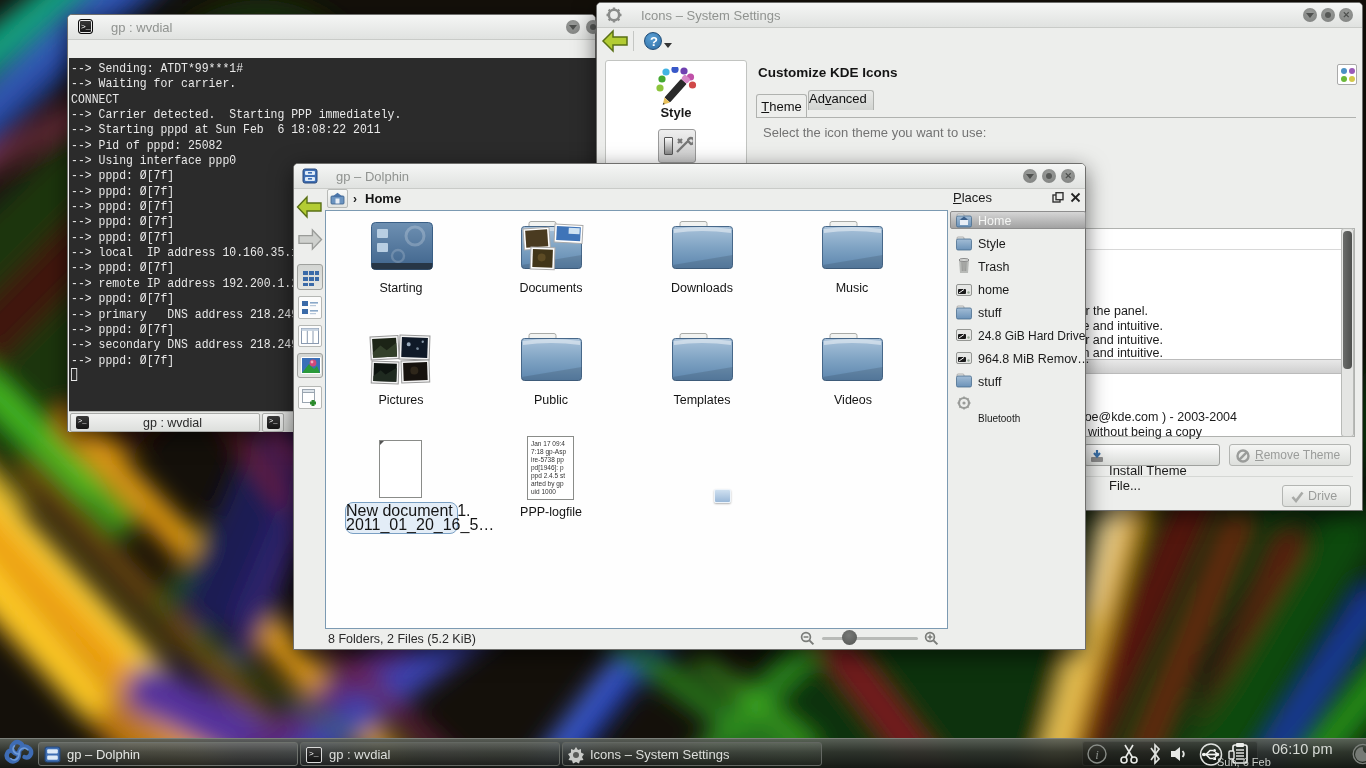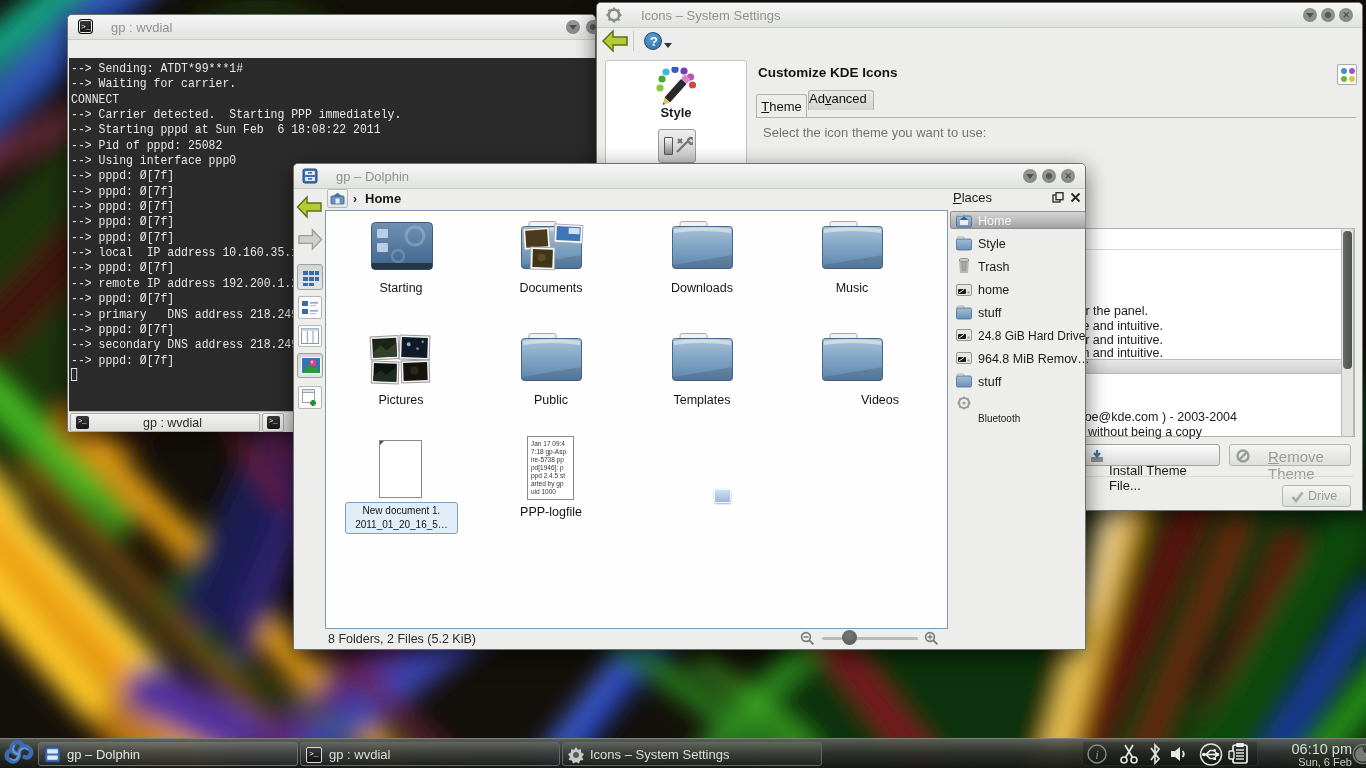--- a/index.html
+++ b/index.html
@@ -215,21 +215,21 @@
         <rect x="1" y="8" width="12" height="5" rx="1" fill="#8a8a8a"></rect>
         <path d="M7 1 L7 7 M4 4 L7 7.5 L10 4" stroke="#3a6ea5" stroke-width="2.2" fill="none"></path>
       </svg>
     <span class="abs" style="left:24px;top:18px;font-size:13px;color:#1a1a1a"><span style="text-decoration:underline">I</span>nstall Theme File...</span>
   </div>
   <div class="abs" style="left:632px;top:441px;width:122px;height:22px;background:linear-gradient(#f4f5f3,#dddfdc);border:1px solid #b3b5b2;border-radius:3px">
     <svg class="abs" style="left:6px;top:4px" width="14" height="14" viewBox="0 0 14 14">
         <circle cx="7" cy="7" r="5.5" fill="none" stroke="#9a9c9a" stroke-width="2.4"></circle>
         <line x1="3.2" y1="10.8" x2="10.8" y2="3.2" stroke="#9a9c9a" stroke-width="2.4"></line>
       </svg>
-    <span class="abs" style="left:38px;top:3px;font-size:15px;color:#9a9c9a"><span style="text-decoration:underline">R</span>emove Theme</span>
+    <span class="abs" style="left:25px;top:3px;font-size:12px;color:#9a9c9a"><span style="text-decoration:underline">R</span>emove Theme</span>
   </div>
   <div class="abs" style="left:8px;top:473px;width:748px;height:1px;background:#d5d7d4"></div>
   <div class="abs" style="left:685px;top:482px;width:69px;height:22px;background:linear-gradient(#f4f5f3,#dddfdc);border:1px solid #b3b5b2;border-radius:3px">
     <svg class="abs" style="left:8px;top:5px" width="13" height="12" viewBox="0 0 13 12">
         <path d="M1.5 6 L5 10 L11.5 1.5" stroke="#a8aaa7" stroke-width="2.6" fill="none"></path>
       </svg>
     <span class="abs" style="left:25px;top:3px;font-size:12.5px;color:#9a9c9a">Drive</span>
   </div>
 </div>
 
@@ -422,22 +422,22 @@
       </g>
   </svg>
   <div class="abs" style="left:31px;top:46px;width:623px;height:419px;font-size:12.5px;color:#141414;text-align:center">
     <div class="abs" style="left:20px;top:71px;width:112px">Starting</div>
     <div class="abs" style="left:170px;top:71px;width:112px">Documents</div>
     <div class="abs" style="left:321px;top:71px;width:112px">Downloads</div>
     <div class="abs" style="left:471px;top:71px;width:112px">Music</div>
     <div class="abs" style="left:20px;top:183px;width:112px">Pictures</div>
     <div class="abs" style="left:170px;top:183px;width:112px">Public</div>
     <div class="abs" style="left:321px;top:183px;width:112px">Templates</div>
-    <div class="abs" style="left:499px;top:183px;width:112px">Videos</div>
-    <div class="abs" style="left:20px;top:292px;width:113px;background:rgba(200,220,240,.5);border:1px solid #7aa0c4;border-radius:3px;padding:1px 0;font-size:10px;line-height:14px;white-space:nowrap">New document 1.<br>2011_01_20_16_5…</div>
+    <div class="abs" style="left:472px;top:183px;width:112px">Videos</div>
+    <div class="abs" style="left:20px;top:292px;width:113px;background:rgba(200,220,240,.5);border:1px solid #7aa0c4;border-radius:8px;padding:1px 0;font-size:16px;line-height:14px;white-space:nowrap">New document 1.<br>2011_01_20_16_5…</div>
     <div class="abs" style="left:170px;top:295px;width:112px">PPP-logfile</div>
   </div>
 
   <div class="abs" style="left:34px;top:468px;font-size:12.5px;color:#2a2a2a">8 Folders, 2 Files (5.2 KiB)</div>
   <svg class="abs" style="left:506px;top:467px" width="15" height="15" viewBox="0 0 15 15">
       <circle cx="6" cy="6" r="4.4" fill="none" stroke="#7a7c79" stroke-width="1.7"></circle>
       <line x1="9.4" y1="9.4" x2="13.4" y2="13.4" stroke="#7a7c79" stroke-width="2"></line>
       <line x1="3.6" y1="6" x2="8.4" y2="6" stroke="#7a7c79" stroke-width="1.5"></line>
     </svg>
   <div class="abs" style="left:528px;top:473px;width:96px;height:3px;background:#b8bab7;border-radius:2px"></div>
@@ -609,21 +609,21 @@
       <rect x="5" y="3" width="14" height="18" rx="2" fill="none" stroke="#eceeeb" stroke-width="1.7"></rect>
       <rect x="8" y="1" width="8" height="4" rx="1" fill="#eceeeb"></rect>
       <g stroke="#eceeeb" stroke-width="1.4">
         <line x1="8" y1="8" x2="16" y2="8"></line>
         <line x1="8" y1="11" x2="16" y2="11"></line>
         <line x1="8" y1="14" x2="16" y2="14"></line>
         <line x1="8" y1="17" x2="16" y2="17"></line>
       </g>
       <rect x="1" y="9" width="5" height="8" rx="1" fill="#2a2c29" stroke="#eceeeb" stroke-width="1.4"></rect>
     </svg>
-  <div class="abs" style="left:1272px;top:2px;width:80px;height:15px;font-size:14.5px;color:#d7dbd6;text-align:right">06:10 pm</div>
-  <div class="abs" style="left:1272px;top:17px;width:80px;height:12px;font-size:11px;color:#c8ccc7;text-align:right">Sun, 6 Feb</div>
+  <div class="abs" style="left:1272px;top:2px;width:80px;height:15px;font-size:14.5px;color:#d7dbd6;text-align:left">06:10 pm</div>
+  <div class="abs" style="left:1217px;top:17px;width:80px;height:12px;font-size:11px;color:#c8ccc7;text-align:left">Sun, 6 Feb</div>
   <svg class="abs" style="left:1350px;top:4px" width="22" height="22" viewBox="0 0 24 24">
       <circle cx="14" cy="12" r="10.5" fill="none" stroke="#7e827d" stroke-width="1.5"></circle>
       <path d="M14 4.5 A8 8 0 1 0 21.5 12 A6.5 6.5 0 0 1 14 4.5 Z" fill="#767a75"></path>
     </svg>
 </div>
 
 <div class="abs" style="left:714px;top:489px;width:17px;height:14px;background:linear-gradient(#cfe0f0,#9ab8d8);border:1px solid #eef4fa;border-radius:2px;z-index:5;box-shadow:0 1px 2px rgba(0,0,0,.3)"></div>
 
 </body></html>

